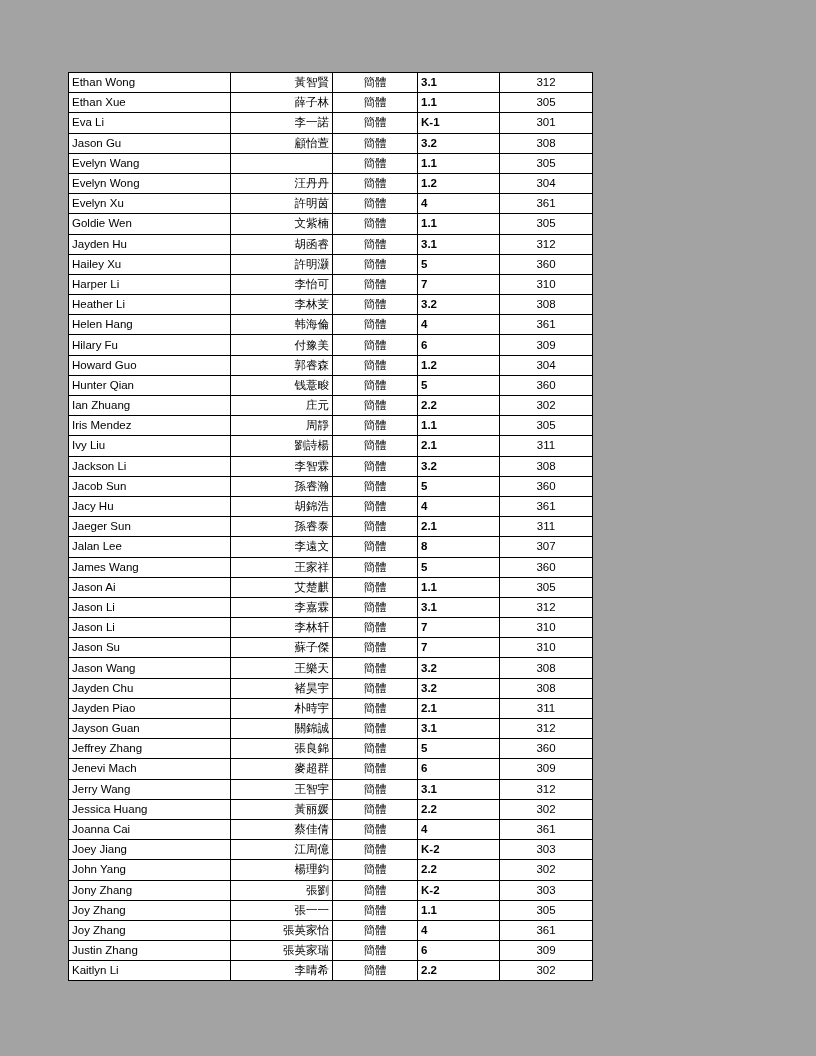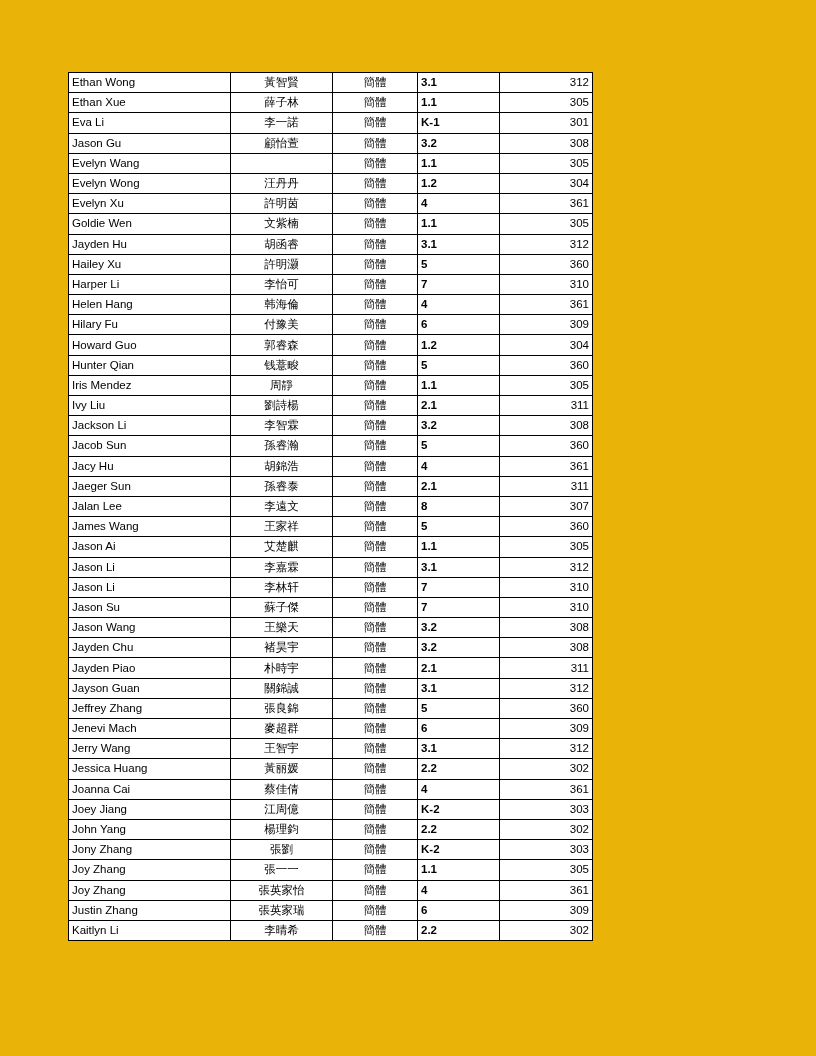--- a/index.html
+++ b/index.html
@@ -11,21 +11,21 @@
     width: 816px;
     height: 1056px;
     font-family: "Liberation Sans", sans-serif;
     position: relative;
   }
   .page {
     position: absolute;
     left: 0; top: 0;
     width: 816px;
     height: 1056px;
-    background: #eab308;
+    background: #a3a3a3;
   }
   .table-wrap {
     position: absolute;
     left: 68px;
     top: 72px;
     width: 489px;
   }
   table.roster {
     border-collapse: collapse;
     table-layout: fixed;
@@ -36,24 +36,24 @@
     border: 1px solid #000000;
     height: 19.2px;
     padding: 0 3px;
     font-size: 11.5px;
     line-height: 13px;
     color: #000000;
     overflow: hidden;
     white-space: nowrap;
   }
   td.c-eng   { width: 155px; text-align: left; }
-  td.c-chi   { width: 95px;  text-align: center; font-size: 13px; }
+  td.c-chi   { width: 95px;  text-align: right; font-size: 13px; }
   td.c-script{ width: 78px;  text-align: center; font-size: 12.5px; }
   td.c-grade { width: 75px;  font-weight: bold; font-size: 11.5px; }
-  td.c-room  { width: 86px;  text-align: right; font-size: 11.5px; }
+  td.c-room  { width: 86px;  text-align: center; font-size: 11.5px; }
 </style>
 </head>
 <body>
 
 <div class="page">
   <div class="table-wrap">
     <table class="roster">
       <tbody>
           <tr>
             <td class="c-eng">Ethan Wong</td>
@@ -126,20 +126,27 @@
             <td class="c-room">360</td>
           </tr>
           <tr>
             <td class="c-eng">Harper Li</td>
             <td class="c-chi">李怡可</td>
             <td class="c-script">簡體</td>
             <td class="c-grade">7</td>
             <td class="c-room">310</td>
           </tr>
           <tr>
+            <td class="c-eng">Heather Li</td>
+            <td class="c-chi">李林芰</td>
+            <td class="c-script">簡體</td>
+            <td class="c-grade">3.2</td>
+            <td class="c-room">308</td>
+          </tr>
+          <tr>
             <td class="c-eng">Helen Hang</td>
             <td class="c-chi">韩海倫</td>
             <td class="c-script">簡體</td>
             <td class="c-grade">4</td>
             <td class="c-room">361</td>
           </tr>
           <tr>
             <td class="c-eng">Hilary Fu</td>
             <td class="c-chi">付豫美</td>
             <td class="c-script">簡體</td>
@@ -152,20 +159,27 @@
             <td class="c-script">簡體</td>
             <td class="c-grade">1.2</td>
             <td class="c-room">304</td>
           </tr>
           <tr>
             <td class="c-eng">Hunter Qian</td>
             <td class="c-chi">钱薏畯</td>
             <td class="c-script">簡體</td>
             <td class="c-grade">5</td>
             <td class="c-room">360</td>
+          </tr>
+          <tr>
+            <td class="c-eng">Ian Zhuang</td>
+            <td class="c-chi">庄元</td>
+            <td class="c-script">簡體</td>
+            <td class="c-grade">2.2</td>
+            <td class="c-room">302</td>
           </tr>
           <tr>
             <td class="c-eng">Iris Mendez</td>
             <td class="c-chi">周靜</td>
             <td class="c-script">簡體</td>
             <td class="c-grade">1.1</td>
             <td class="c-room">305</td>
           </tr>
           <tr>
             <td class="c-eng">Ivy Liu</td>

